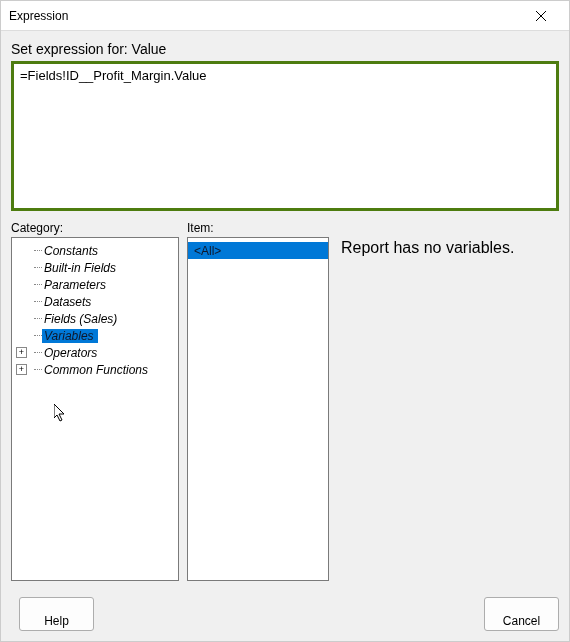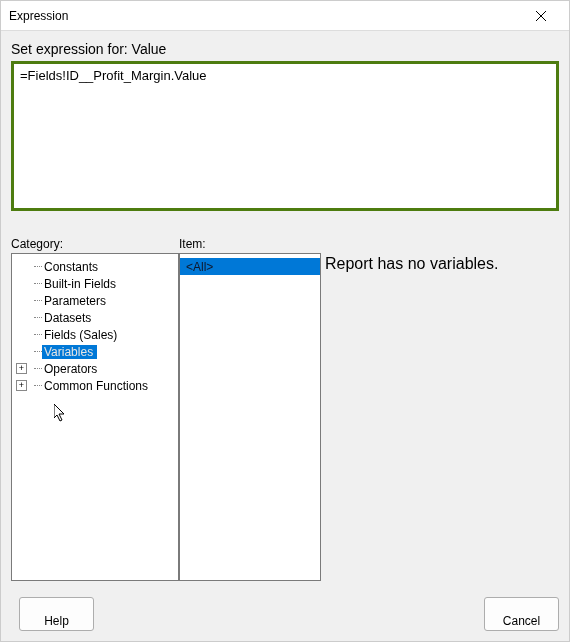--- a/index.html
+++ b/index.html
@@ -47,21 +47,22 @@
     border: 3px solid #4d7c0f;
     background: #fff;
     padding: 4px 6px;
     font-family: "Segoe UI", Tahoma, sans-serif;
     font-size: 13px;
     resize: none;
     outline: none;
   }
   .lower {
     display: flex;
-    margin-top: 26px;
+    margin-top: 10px;
+    gap: 8px;
     flex: 1;
     min-height: 0;
   }
   .col {
     display: flex;
     flex-direction: column;
     min-height: 0;
   }
   .col-cat { width: 168px; }
   .col-item { width: 142px; }
@@ -105,24 +106,24 @@
     position: relative;
   }
   .dots::before {
     content: "";
     position: absolute;
     left: 4px;
     top: 8px;
     width: 8px;
     border-top: 1px dotted #888;
   }
-  .tree-label { padding: 0 4px 0 2px; }
+  .tree-label { padding: 0 4px 0 2px; font-style: italic; }
   .tree-row.selected .tree-label {
     background: #0078d7;
-    color: #e5e5e5;
+    color: #0f172a;
   }
   .item-row {
     height: 17px;
     padding: 0 6px;
     display: flex;
     align-items: center;
     cursor: pointer;
   }
   .item-row.selected {
     background: #0078d7;

